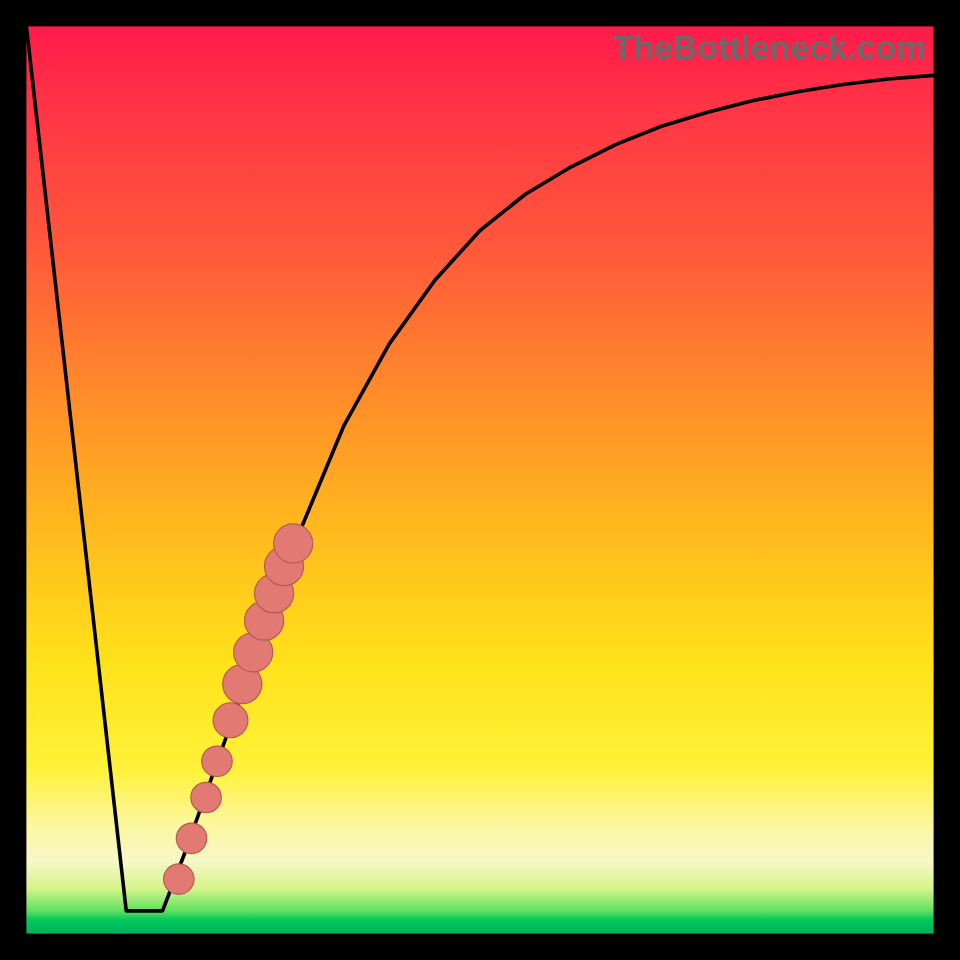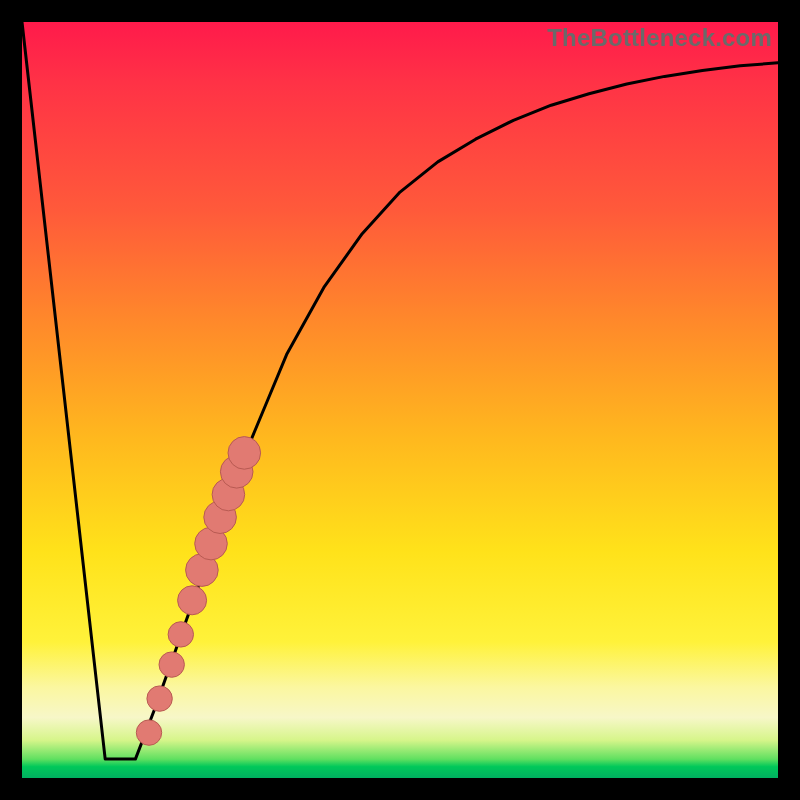--- a/index.html
+++ b/index.html
@@ -38,21 +38,21 @@
       #60e060 97.5%,
       #00c85a 98.5%,
       #00b060 100%
     );
   }
   .watermark {
     position: absolute;
     top: 2px;
     right: 6px;
     font-family: Arial, Helvetica, sans-serif;
-    font-size: 24px;
+    font-size: 28px;
     font-weight: 600;
     color: #6a6a6a;
     letter-spacing: 0.2px;
     user-select: none;
   }
   svg.curve {
     position: absolute;
     left: 0;
     top: 0;
     width: 756px;

